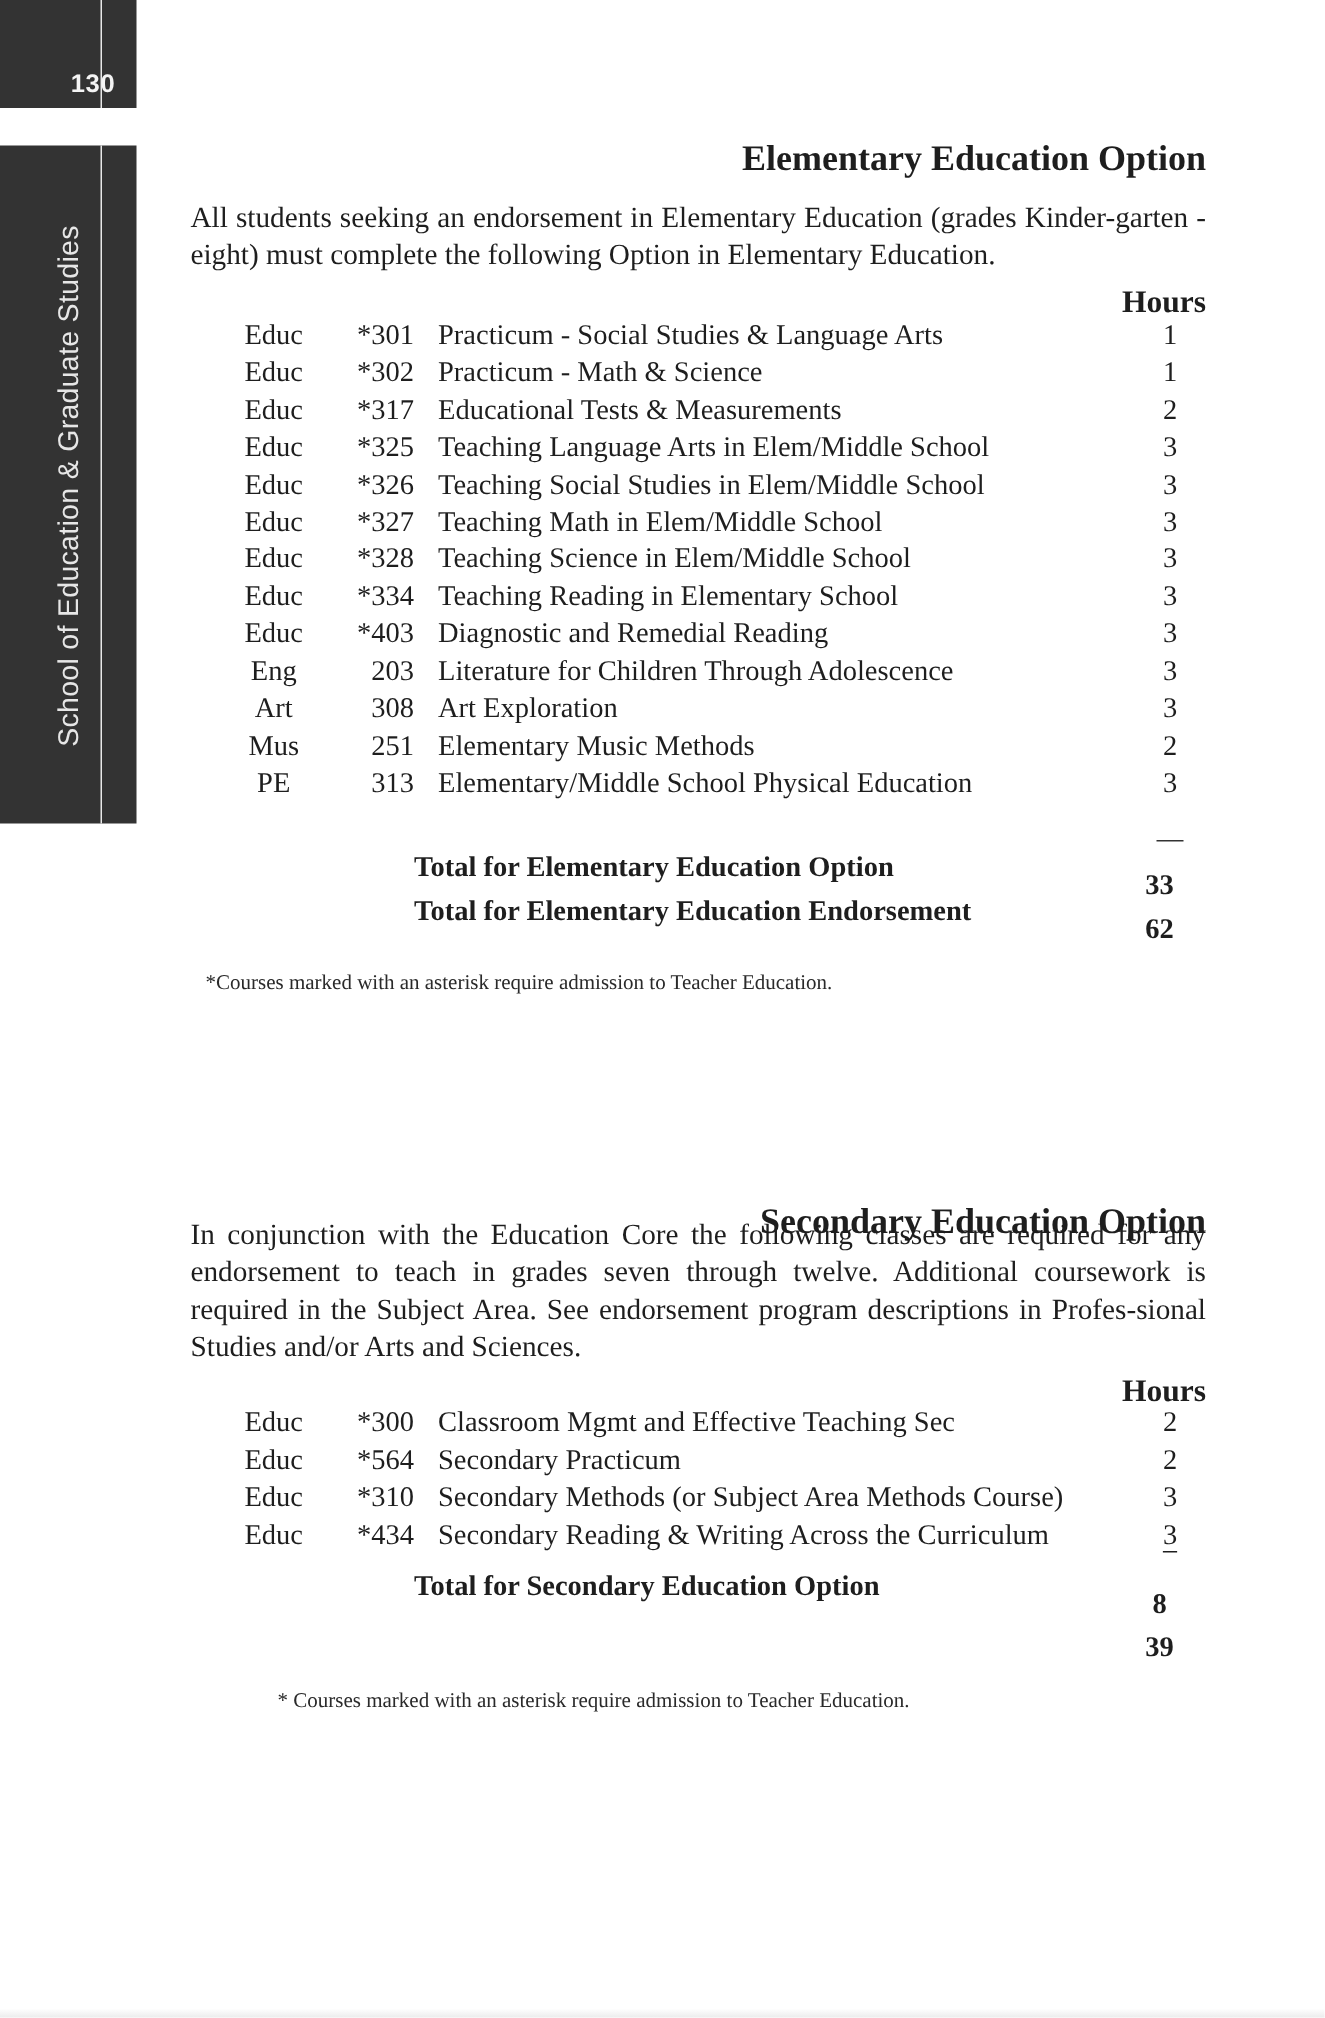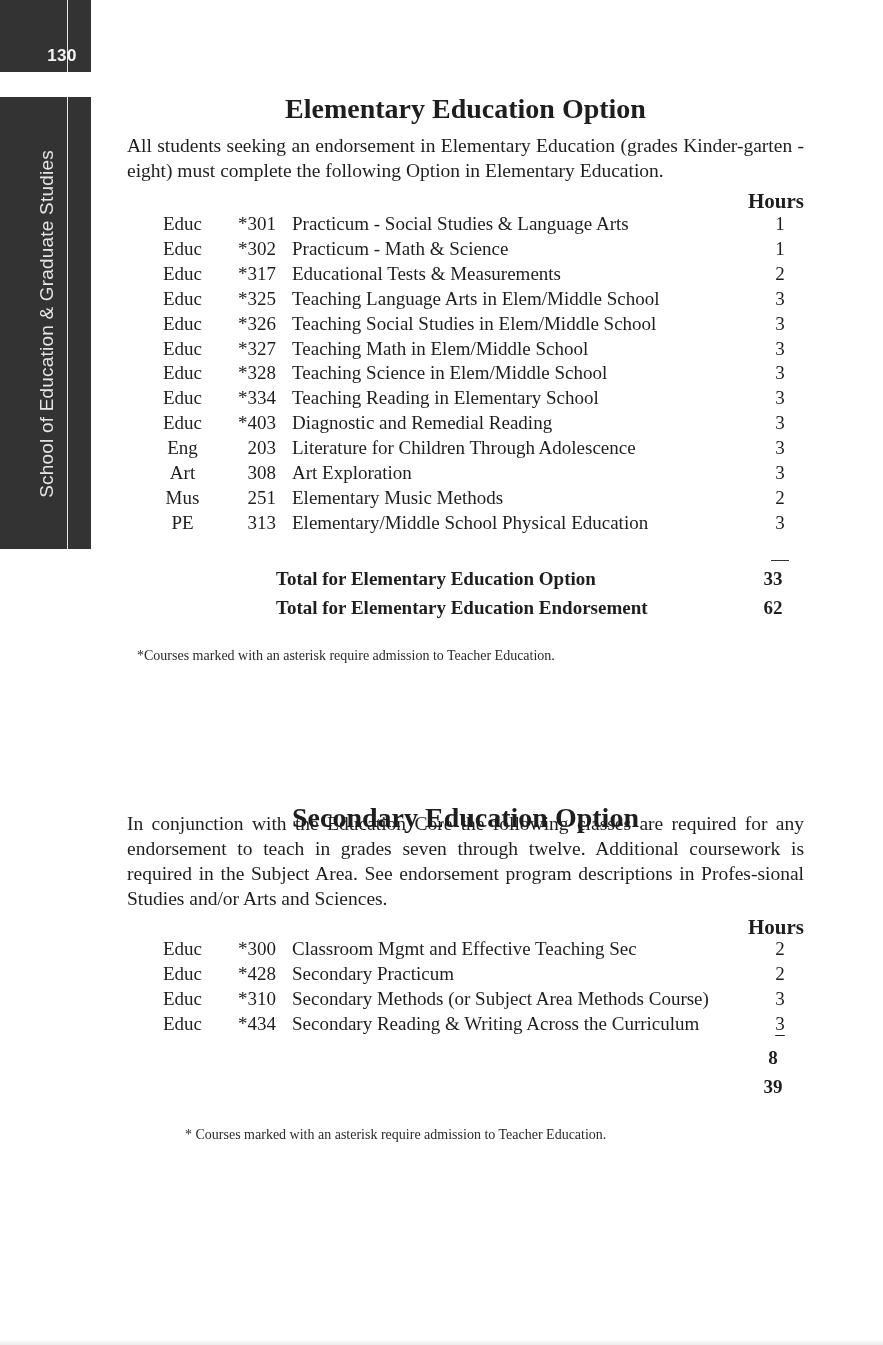--- a/index.html
+++ b/index.html
@@ -66,23 +66,23 @@
       white-space: nowrap;
       font-family: "Liberation Sans", "DejaVu Sans", sans-serif;
       font-size: 19px;
       color: #e6e6e6;
       letter-spacing: 0.2px;
     }
     .section-title {
       position: absolute;
       left: 127px;
       width: 677px;
-      text-align: center;
+      text-align: right;
       font-weight: bold;
-      font-size: 28px;
+      font-size: 24px;
     }
     .intro {
       position: absolute;
       left: 127px;
       width: 677px;
       font-size: 19.5px;
       line-height: 25px;
       text-align: justify;
     }
     .hours-header {
@@ -131,20 +131,21 @@
     }
     .total-row .total-label {
       position: absolute;
       left: 0;
     }
     .total-row .total-value {
       position: absolute;
       right: 7px;
       width: 30px;
       text-align: center;
+      margin-top: 12px;
     }
     .footnote {
       position: absolute;
       left: 137px;
       font-size: 14px;
       color: #2a2a2a;
     }
     .bottom-shadow {
       position: absolute;
       left: 0;
@@ -282,40 +283,41 @@
 <table class="course-table" style="top:937px;">
   <tbody>
     <tr>
       <td class="col-dept">Educ</td>
       <td class="col-num">*300</td>
       <td class="col-title">Classroom Mgmt and Effective Teaching Sec</td>
       <td class="col-hours">2</td>
     </tr>
     <tr>
       <td class="col-dept">Educ</td>
-      <td class="col-num">*428</td>
+      <td class="col-num">*564</td>
       <td class="col-title">Secondary Practicum</td>
       <td class="col-hours">2</td>
     </tr>
     <tr>
       <td class="col-dept">Educ</td>
       <td class="col-num">*310</td>
       <td class="col-title">Secondary Methods (or Subject Area Methods Course)</td>
       <td class="col-hours">3</td>
     </tr>
     <tr>
       <td class="col-dept">Educ</td>
       <td class="col-num">*434</td>
       <td class="col-title">Secondary Reading &amp; Writing Across the Curriculum</td>
       <td class="col-hours"><span class="underline-num">3</span></td>
     </tr>
   </tbody>
 </table>
 
 <div class="total-row" style="top:1044px;">
+  <span class="total-label">Total for Secondary Education Option</span>
   <span class="total-value">8</span>
 </div>
 <div class="total-row" style="top:1073px;">
   <span class="total-value">39</span>
 </div>
 
 <div class="footnote" style="top:1127px;margin-left:48px;">* Courses marked with an asterisk require admission to Teacher Education.</div>
 
 <div class="bottom-shadow"></div>
 

